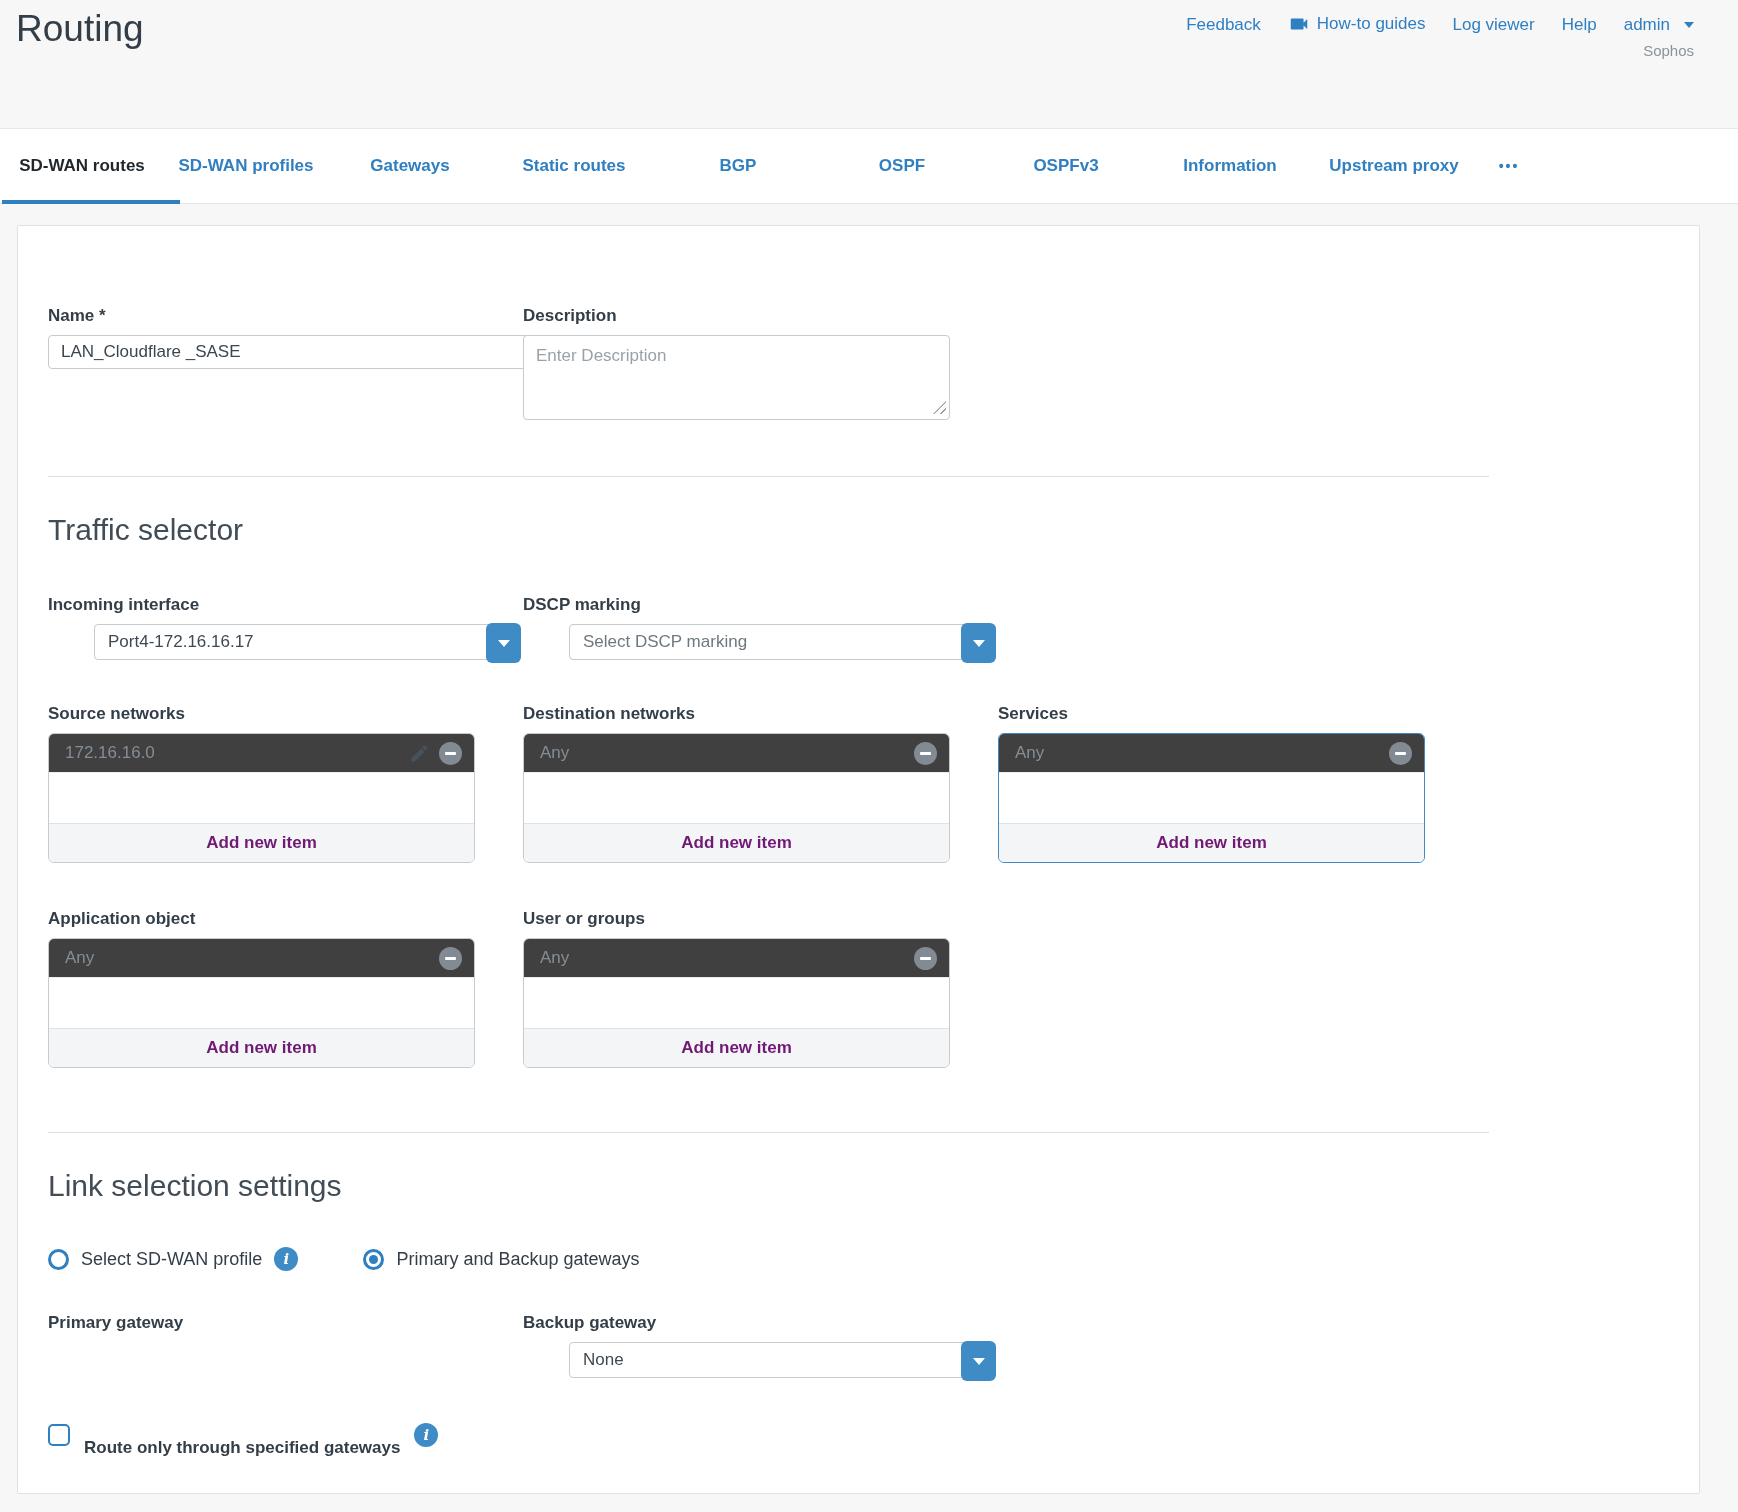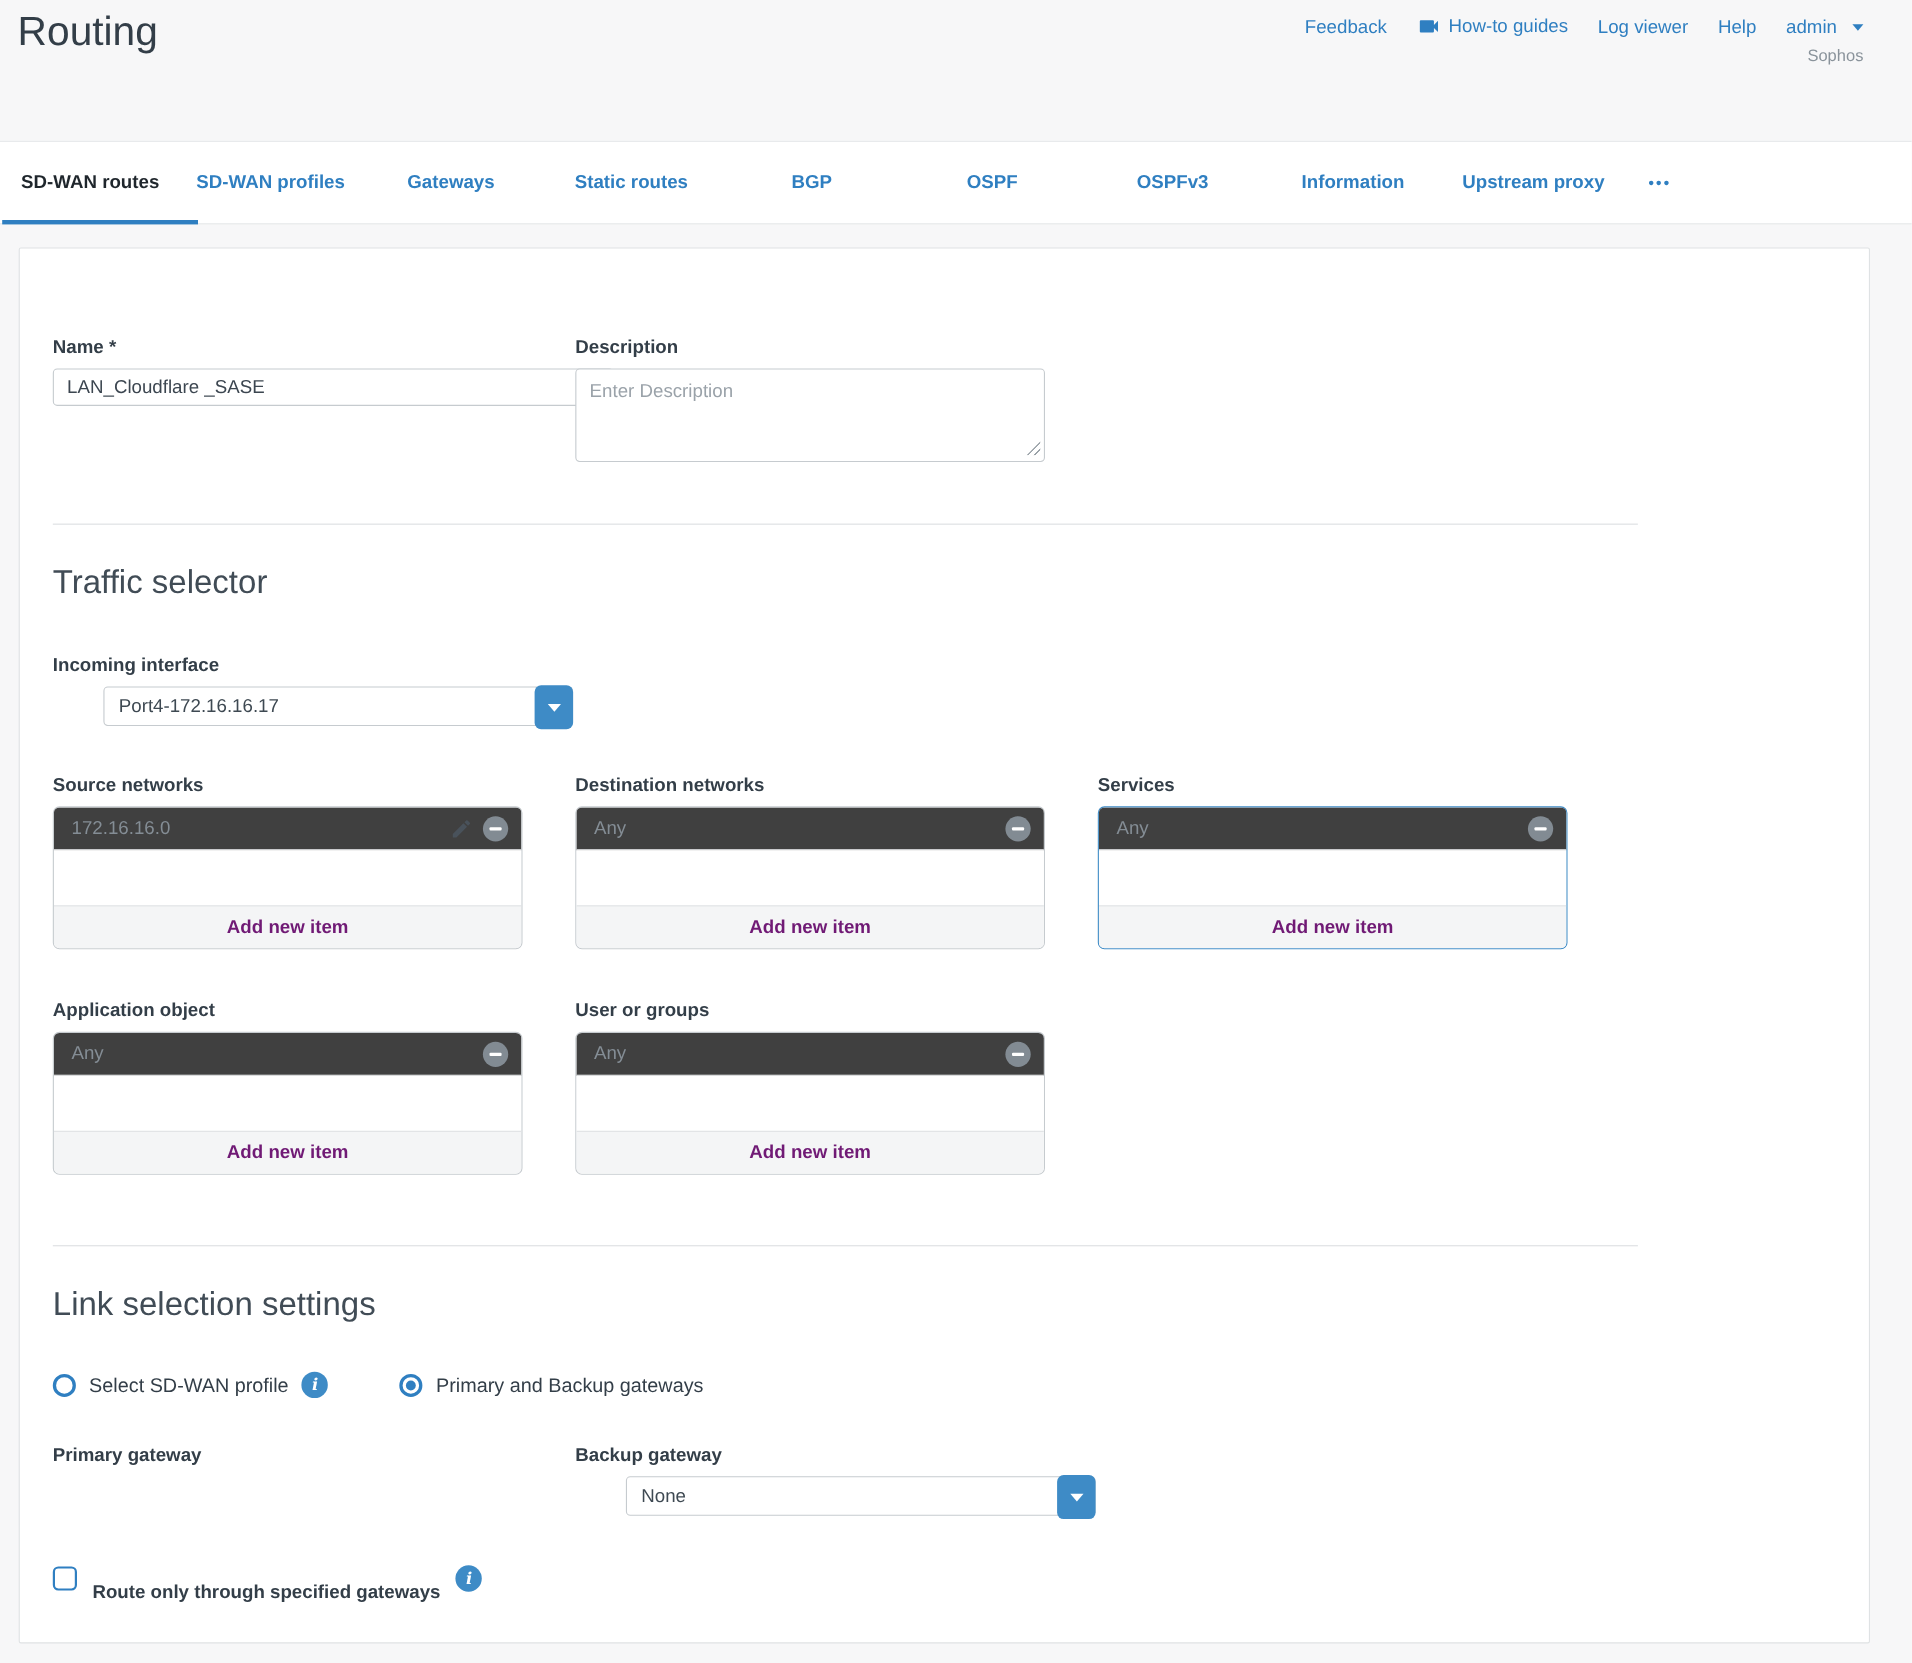--- a/index.html
+++ b/index.html
@@ -243,20 +243,29 @@
     <div class="row mt-48">
       <div class="field">
         <label class="f-label">Incoming interface</label>
         <div class="select">
           <span>Port4-172.16.16.17</span>
           <span class="select-btn">
               <i class="tri-down"></i>
             </span>
         </div>
       </div>
+      <div class="field">
+        <label class="f-label">DSCP marking</label>
+        <div class="select">
+          <span class="placeholder">Select DSCP marking</span>
+          <span class="select-btn">
+              <i class="tri-down"></i>
+            </span>
+        </div>
+      </div>
     </div>
 
     <div class="row mt-44">
       <div class="field">
         <label class="f-label">Source networks</label>
         <div class="itembox">
           <div class="item-row">
             <span>172.16.16.0</span>
             <span class="item-icons">
               <span class="pencil-icon">

